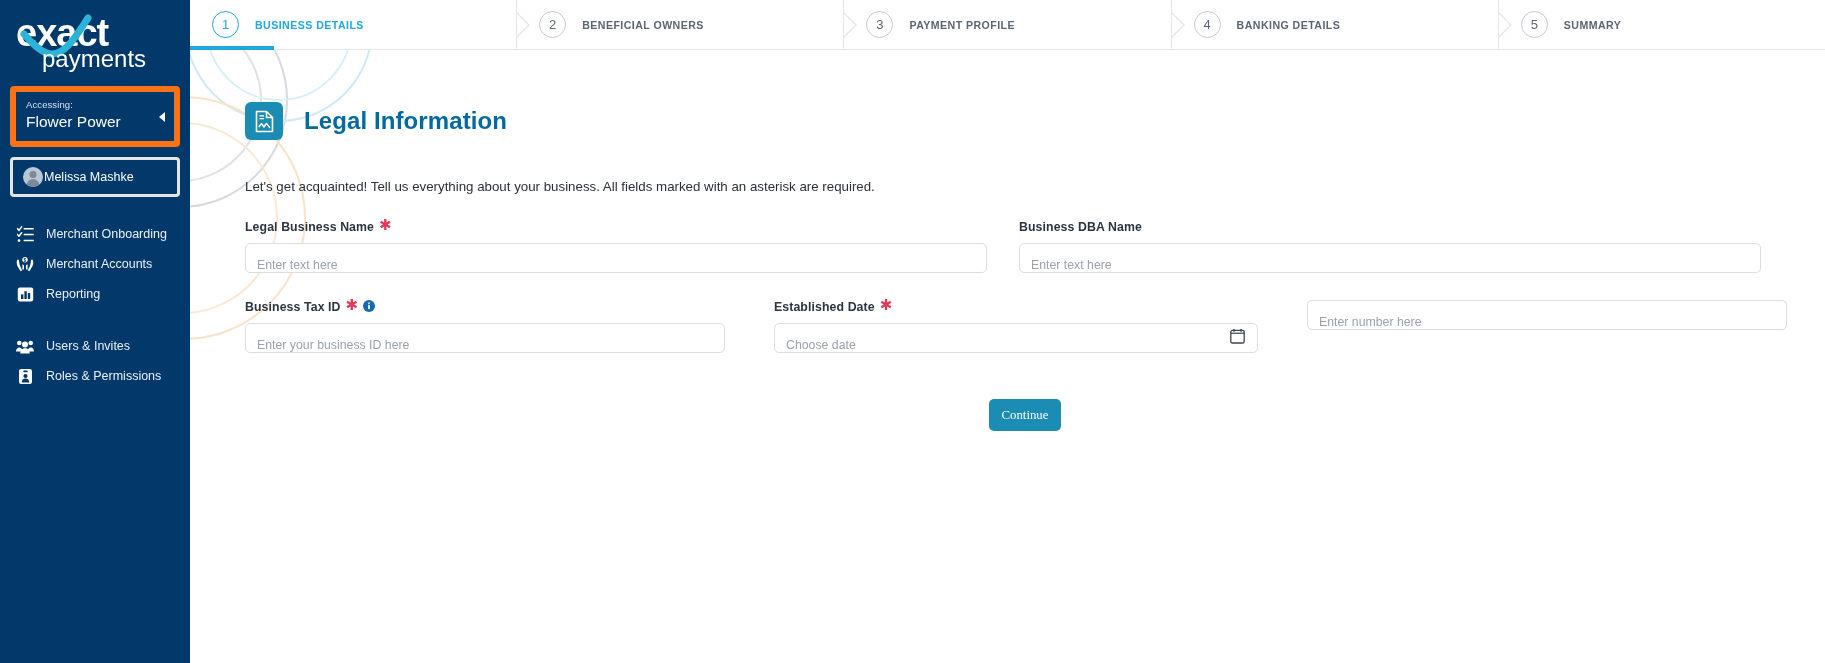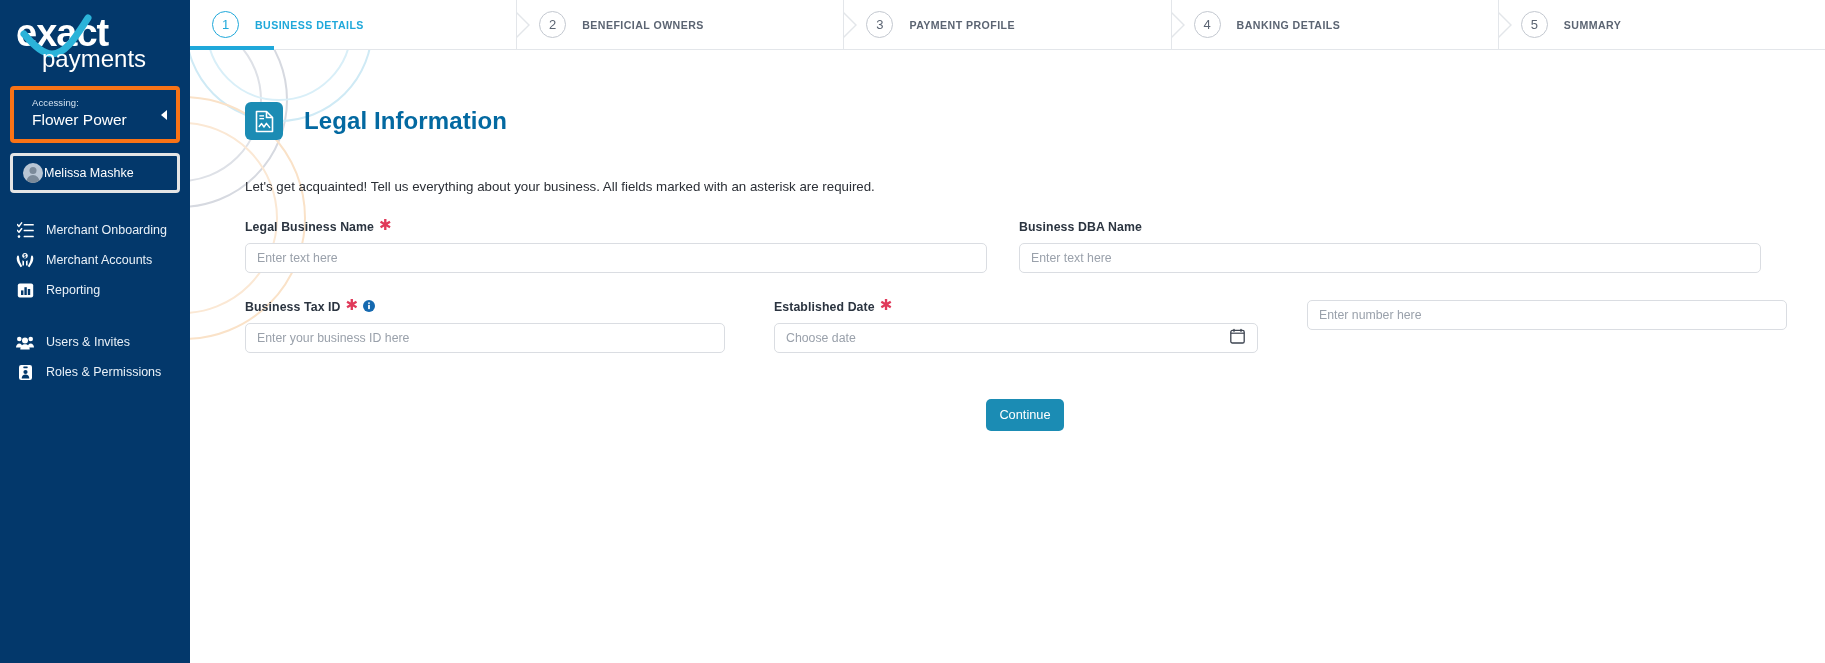--- a/index.html
+++ b/index.html
@@ -18,23 +18,23 @@
     flex: 0 0 190px;
     position: relative;
     z-index: 5;
     padding-top: 6px;
   }
   .logo { padding: 8px 14px 10px 14px; }
   .logo svg { display: block; }
 
   .panel {
     margin: 4px 10px 0 10px;
-    border: 4px solid #f97316;
+    border: 6px solid #f97316;
     border-radius: 4px;
-    padding: 7px 10px 9px 18px;
+    padding: 7px 10px 9px 10px;
     position: relative;
     cursor: pointer;
   }
   .panel .accessing {
     font-size: 9.5px; color: #d6e4f2; letter-spacing: .1px; line-height: 12px;
   }
   .panel .org {
     font-size: 15.5px; color: #ffffff; line-height: 21px; font-weight: 400;
   }
   .panel .caret {
@@ -143,40 +143,40 @@
   .field { display: flex; flex-direction: column; }
   .flabel {
     font-size: 12.3px; color: #2b3440; font-weight: bold;
     display: flex; align-items: flex-start; gap: 5px; margin-bottom: 9px;
     letter-spacing: .1px;
   }
   .req { color: #e03a5a; font-size: 15px; line-height: 10px; font-weight: 400; }
   .info-ico { width: 12px; height: 12px; display:inline-flex; }
   .inp {
     height: 30px; border: 1px solid #dadde2; border-radius: 5px;
-    background: #fff; display: flex; align-items: center;
+    background: #fff; display: flex; align-items: flex-end;
     padding: 0 11px; cursor: text; position: relative;
   }
   .inp .ph { font-size: 12.3px; color: #9aa1ab; }
   .inp .cal { position: absolute; right: 12px; top: 50%; transform: translateY(-50%); }
 
   
   .w-legal { width: 742px; }
   .w-dba   { width: 742px; }
   .w-tax   { width: 480px; }
   .w-date  { width: 484px; }
   .w-emp   { width: 480px; }
   .gap-r1  { width: 32px; }
   .gap-r2a { width: 33px; }
   .gap-r2b { width: 33px; }
 
   .actions { margin-top: 46px; width: 1560px; display: flex; justify-content: center; }
   .btn-continue {
     background: #1b8cb4; color: #fff; border: none; border-radius: 5px;
-    font-size: 12.8px; font-family: Liberation Sans, sans-serif;
+    font-size: 12.8px; font-family: Liberation Serif, serif;
     padding: 9px 13px; cursor: pointer; line-height: 14px;
   }
 </style>
 </head>
 <body>
 
 <div class="app">
 
   <aside class="sidebar">
 

